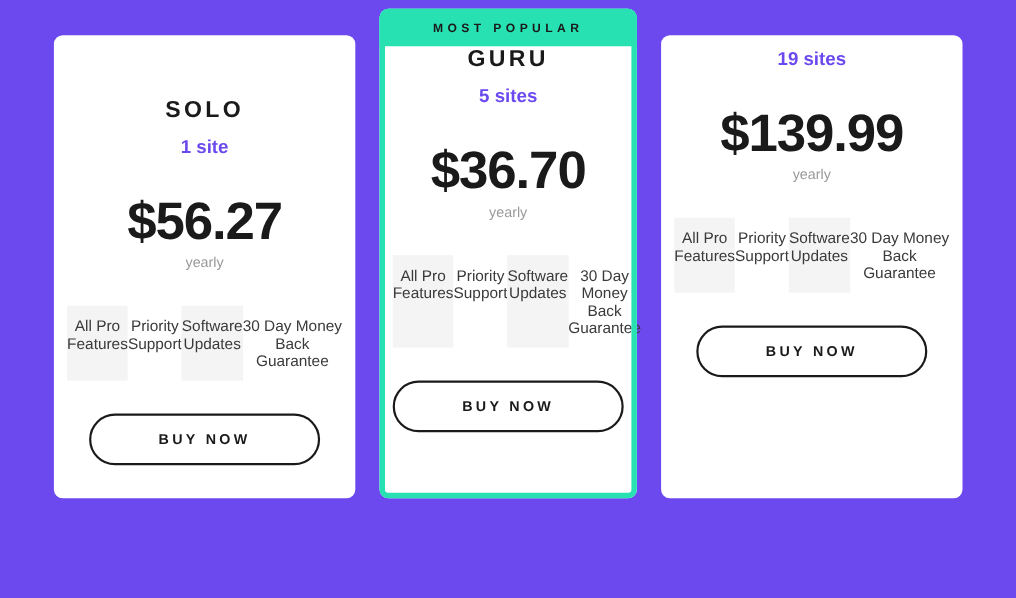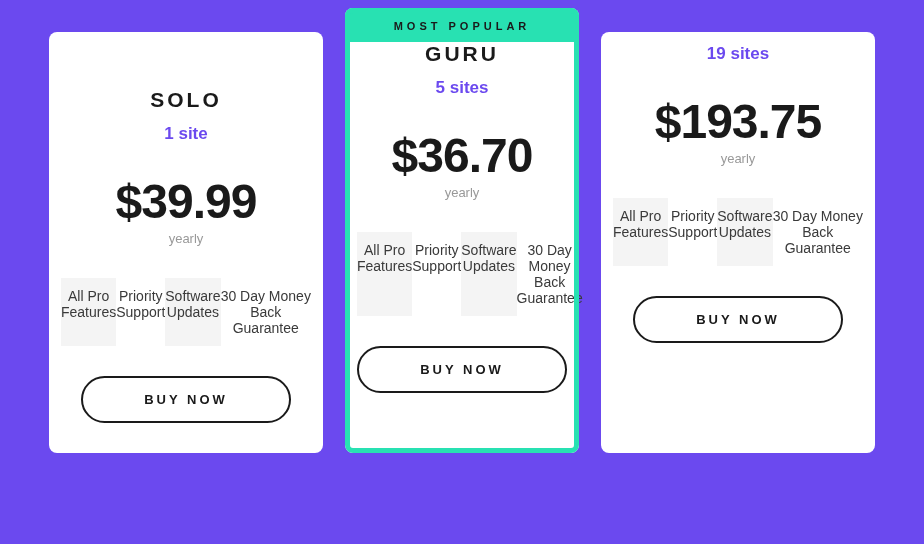--- a/index.html
+++ b/index.html
@@ -114,21 +114,21 @@
     }
   </style>
 </head>
 <body>
 
 <div class="pricing-container">
 
   <div class="pricing-card">
     <div class="plan-name">SOLO</div>
     <div class="plan-sites">1 site</div>
-    <div class="plan-price">$39.99</div>
+    <div class="plan-price">$56.27</div>
     <div class="plan-period">yearly</div>
     <div class="features">
       <div class="feature">All Pro Features</div>
       <div class="feature">Priority Support</div>
       <div class="feature">Software Updates</div>
       <div class="feature">30 Day Money Back Guarantee</div>
     </div>
     <button class="buy-btn">BUY NOW</button>
   </div>
 
@@ -143,21 +143,21 @@
       <div class="feature">All Pro Features</div>
       <div class="feature">Priority Support</div>
       <div class="feature">Software Updates</div>
       <div class="feature">30 Day Money Back Guarantee</div>
     </div>
     <button class="buy-btn">BUY NOW</button>
   </div>
 
   <div class="pricing-card">
     <div class="plan-sites">19 sites</div>
-    <div class="plan-price">$193.75</div>
+    <div class="plan-price">$139.99</div>
     <div class="plan-period">yearly</div>
     <div class="features">
       <div class="feature">All Pro Features</div>
       <div class="feature">Priority Support</div>
       <div class="feature">Software Updates</div>
       <div class="feature">30 Day Money Back Guarantee</div>
     </div>
     <button class="buy-btn">BUY NOW</button>
   </div>
 

